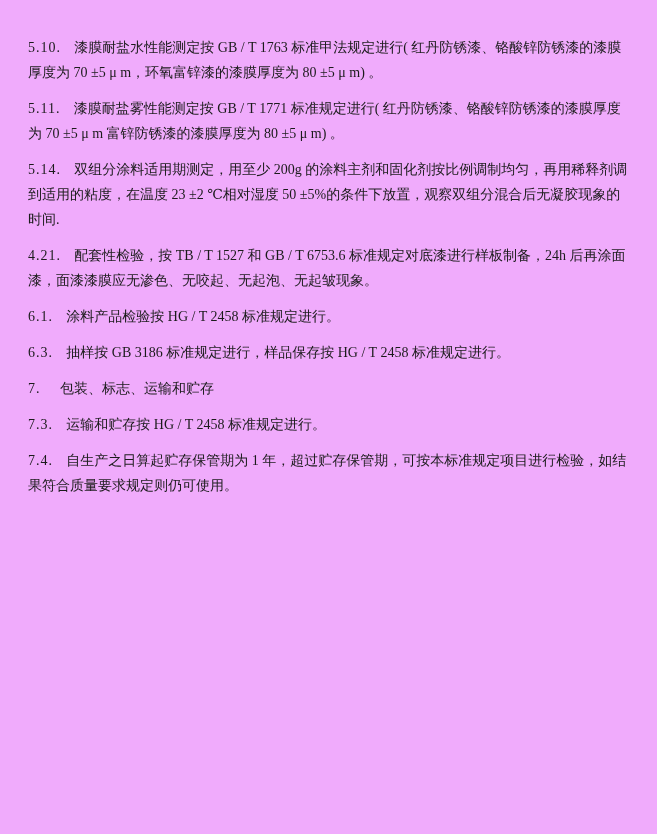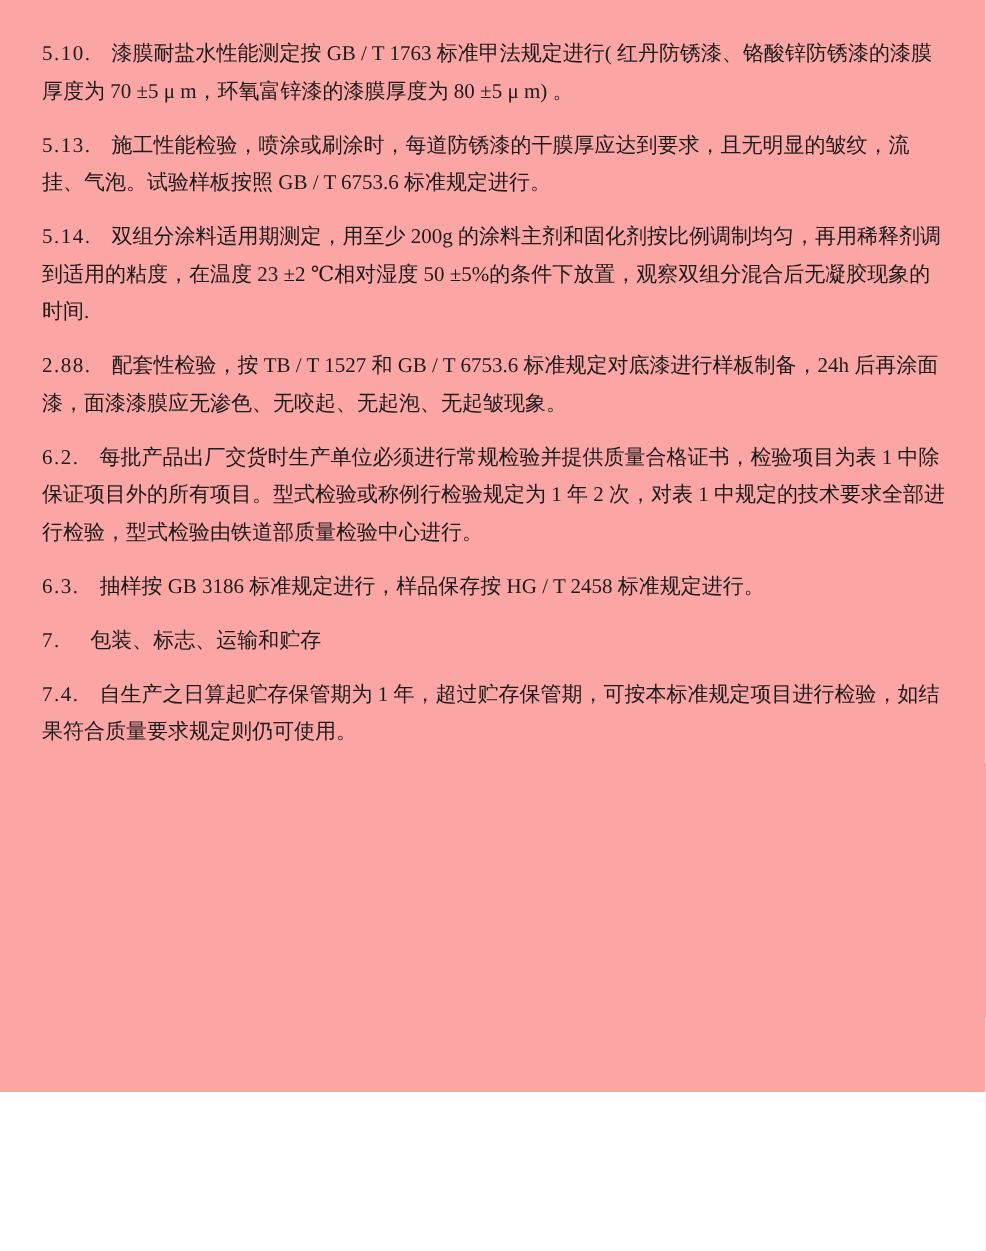--- a/index.html
+++ b/index.html
@@ -9,23 +9,23 @@
   }
   body {
     width: 657px;
     height: 834px;
     overflow: hidden;
     font-family: "Liberation Serif", "DejaVu Serif", serif;
   }
   .page {
     box-sizing: border-box;
     width: 657px;
-    height: 728px;
-    padding: 24px 26px 18px 28px;
-    background: #fca5a5;
+    height: 834px;
+    padding: 35px 26px 18px 28px;
+    background: #f0abfc;
   }
   .para {
     margin: 0 0 11px 0;
     font-size: 14px;
     line-height: 25px;
     color: #1b1b1b;
     text-align: left;
     word-break: break-all;
   }
   .para .num {
@@ -38,35 +38,36 @@
     margin-right: 1.4em;
   }
 </style>
 </head>
 <body>
 
 <div class="page">
 
   <p class="para"><span class="num">5.10.</span><span>漆膜耐盐水性能测定按 GB / T 1763 标准甲法规定进行( 红丹防锈漆、铬酸锌防锈漆的漆膜厚度为 70 ±5 μ m，环氧富锌漆的漆膜厚度为 80 ±5 μ m) 。</span></p>
 
+  <p class="para"><span class="num">5.11.</span><span>漆膜耐盐雾性能测定按 GB / T 1771 标准规定进行( 红丹防锈漆、铬酸锌防锈漆的漆膜厚度为 70 ±5 μ m 富锌防锈漆的漆膜厚度为 80 ±5 μ m) 。</span></p>
 
 
-  <p class="para"><span class="num">5.13.</span><span>施工性能检验，喷涂或刷涂时，每道防锈漆的干膜厚应达到要求，且无明显的皱纹，流挂、气泡。试验样板按照 GB / T 6753.6 标准规定进行。</span></p>
 
   <p class="para"><span class="num">5.14.</span><span>双组分涂料适用期测定，用至少 200g 的涂料主剂和固化剂按比例调制均匀，再用稀释剂调到适用的粘度，在温度 23 ±2 ℃相对湿度 50 ±5%的条件下放置，观察双组分混合后无凝胶现象的时间.</span></p>
 
-  <p class="para"><span class="num">2.88.</span><span>配套性检验，按 TB / T 1527 和 GB / T 6753.6 标准规定对底漆进行样板制备，24h 后再涂面漆，面漆漆膜应无渗色、无咬起、无起泡、无起皱现象。</span></p>
+  <p class="para"><span class="num">4.21.</span><span>配套性检验，按 TB / T 1527 和 GB / T 6753.6 标准规定对底漆进行样板制备，24h 后再涂面漆，面漆漆膜应无渗色、无咬起、无起泡、无起皱现象。</span></p>
 
 
+  <p class="para"><span class="num">6.1.</span><span>涂料产品检验按 HG / T 2458 标准规定进行。</span></p>
 
-  <p class="para"><span class="num">6.2.</span><span>每批产品出厂交货时生产单位必须进行常规检验并提供质量合格证书，检验项目为表 1 中除保证项目外的所有项目。型式检验或称例行检验规定为 1 年 2 次，对表 1 中规定的技术要求全部进行检验，型式检验由铁道部质量检验中心进行。</span></p>
 
   <p class="para"><span class="num">6.3.</span><span>抽样按 GB 3186 标准规定进行，样品保存按 HG / T 2458 标准规定进行。</span></p>
 
 
   <p class="para heading"><span class="num">7.</span><span>包装、标志、运输和贮存</span></p>
 
 
 
+  <p class="para"><span class="num">7.3.</span><span>运输和贮存按 HG / T 2458 标准规定进行。</span></p>
 
   <p class="para"><span class="num">7.4.</span><span>自生产之日算起贮存保管期为 1 年，超过贮存保管期，可按本标准规定项目进行检验，如结果符合质量要求规定则仍可使用。</span></p>
 
 </div>
 
 </body></html>

